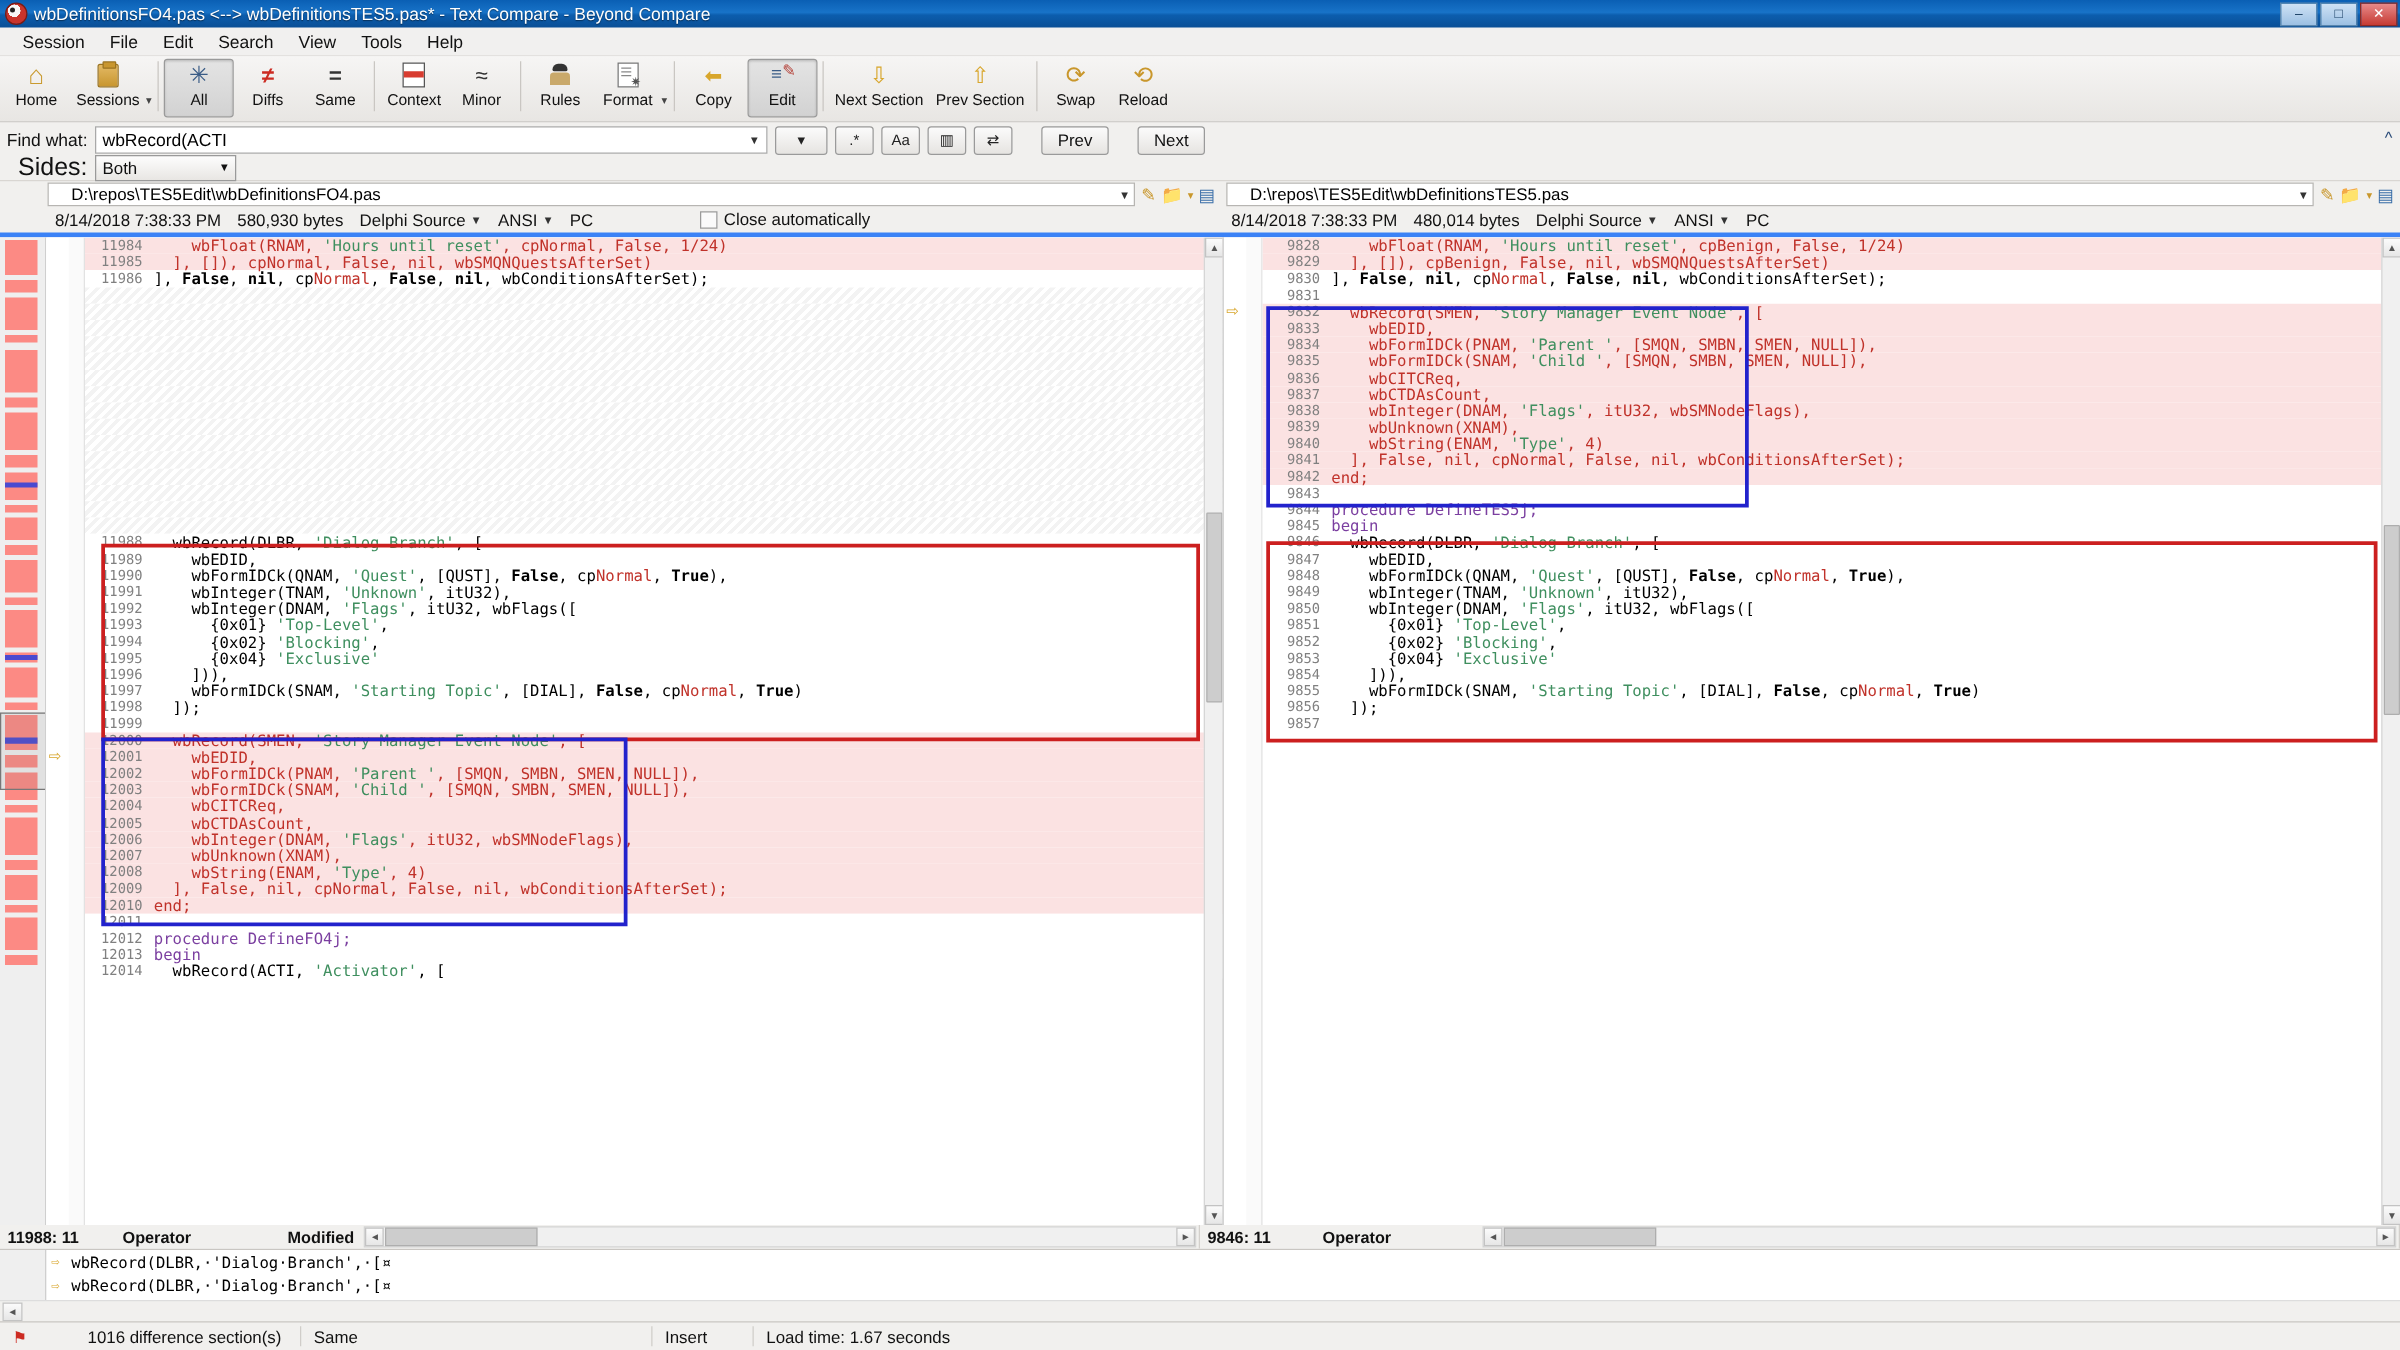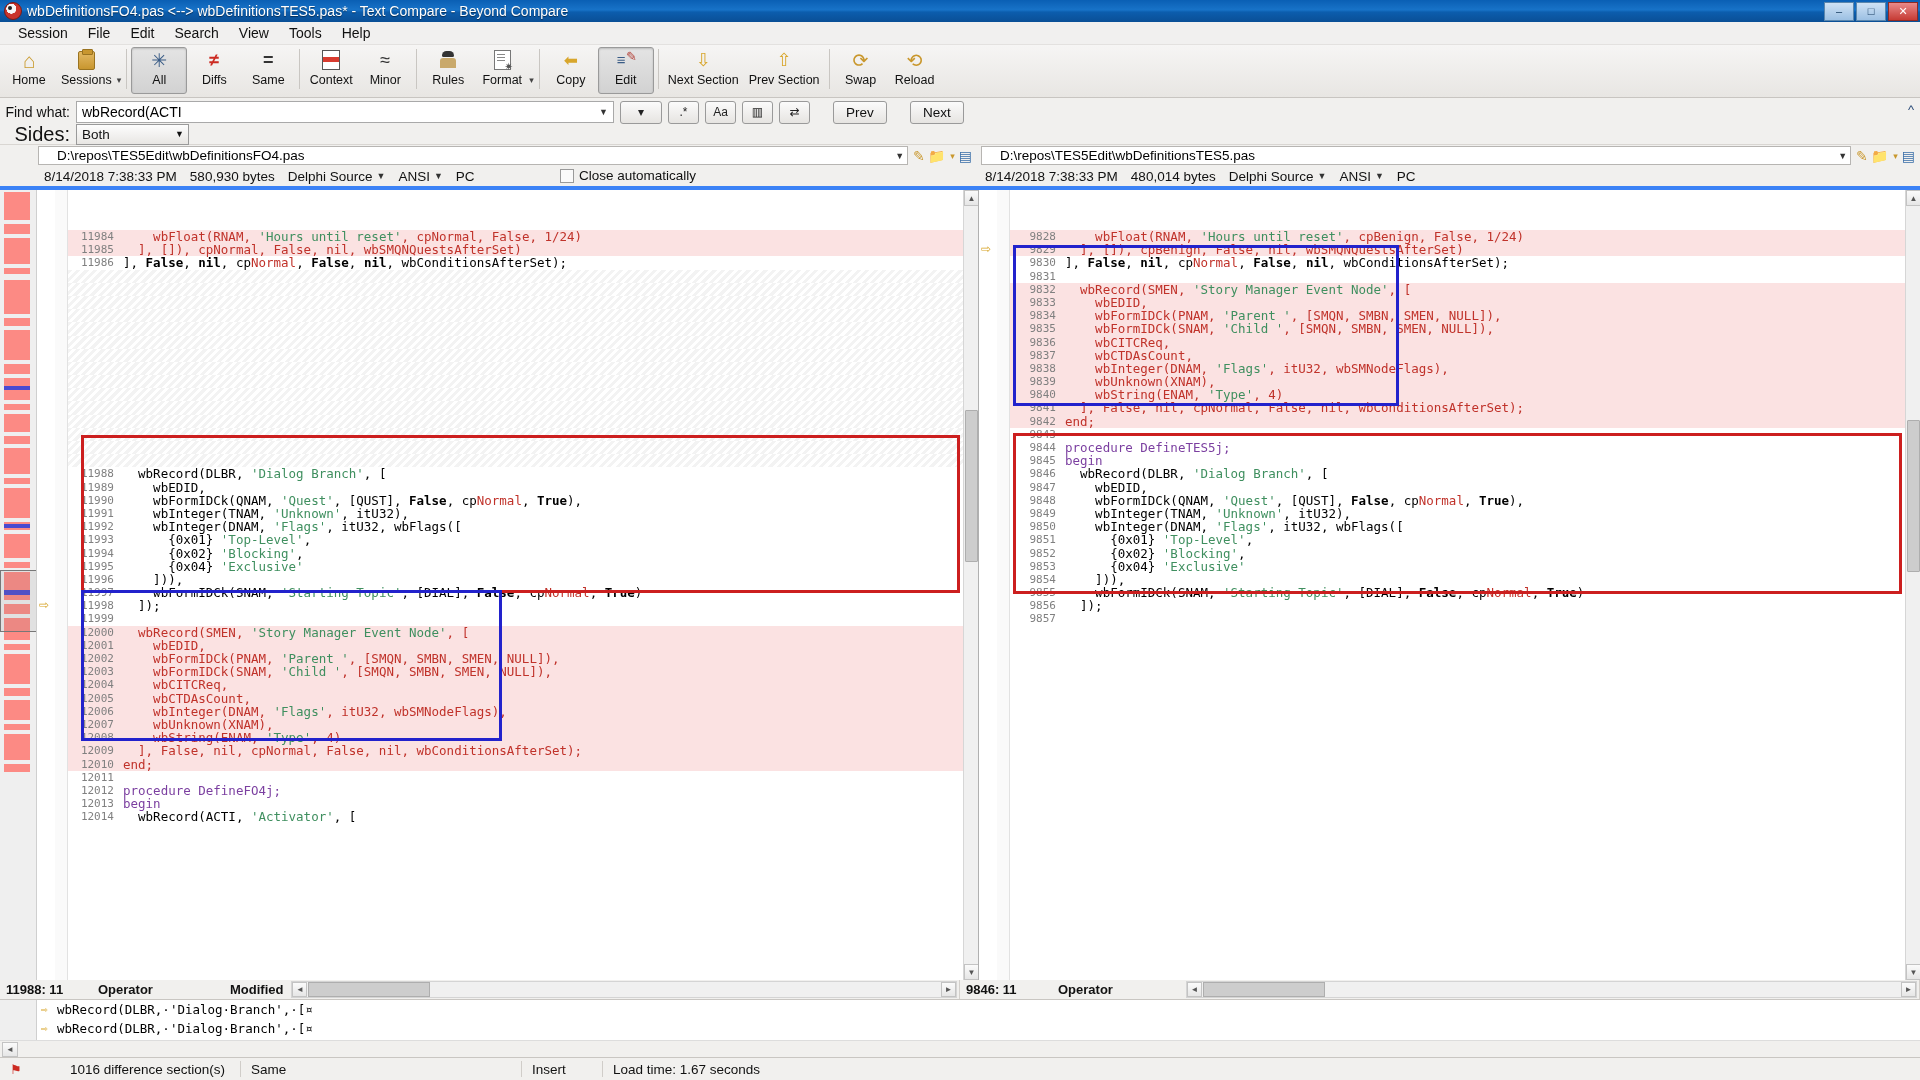--- a/index.html
+++ b/index.html
@@ -158,21 +158,21 @@
   .pane-left{border-right:1px solid #b0b0b0;}
   .arrow-col{
     flex:0 0 18px;width:18px;background:#fff;position:relative;
   }
   .gut{
     flex:0 0 12px;width:12px;background:#fafafa;position:relative;border-right:1px solid #e2e2e2;
   }
   .code{
     flex:1 1 auto;position:relative;overflow:hidden;
     font-family:"DejaVu Sans Mono","Liberation Mono",monospace;
-    font-size:12.5px;line-height:13.2px;margin-top:40px;
+    font-size:12.5px;line-height:13.2px;
   }
   .ln{
     display:flex;height:13.2px;align-items:center;white-space:pre;
   }
   .ln .num{
     flex:0 0 46px;width:46px;text-align:right;padding-right:7px;color:#808080;font-size:11px;
     font-family:"DejaVu Sans Mono","Liberation Mono",monospace;
   }
   .ln .txt{flex:1 1 auto;padding-left:2px;color:#000;}
   .ln.diff{background:#fbe2e2;}

